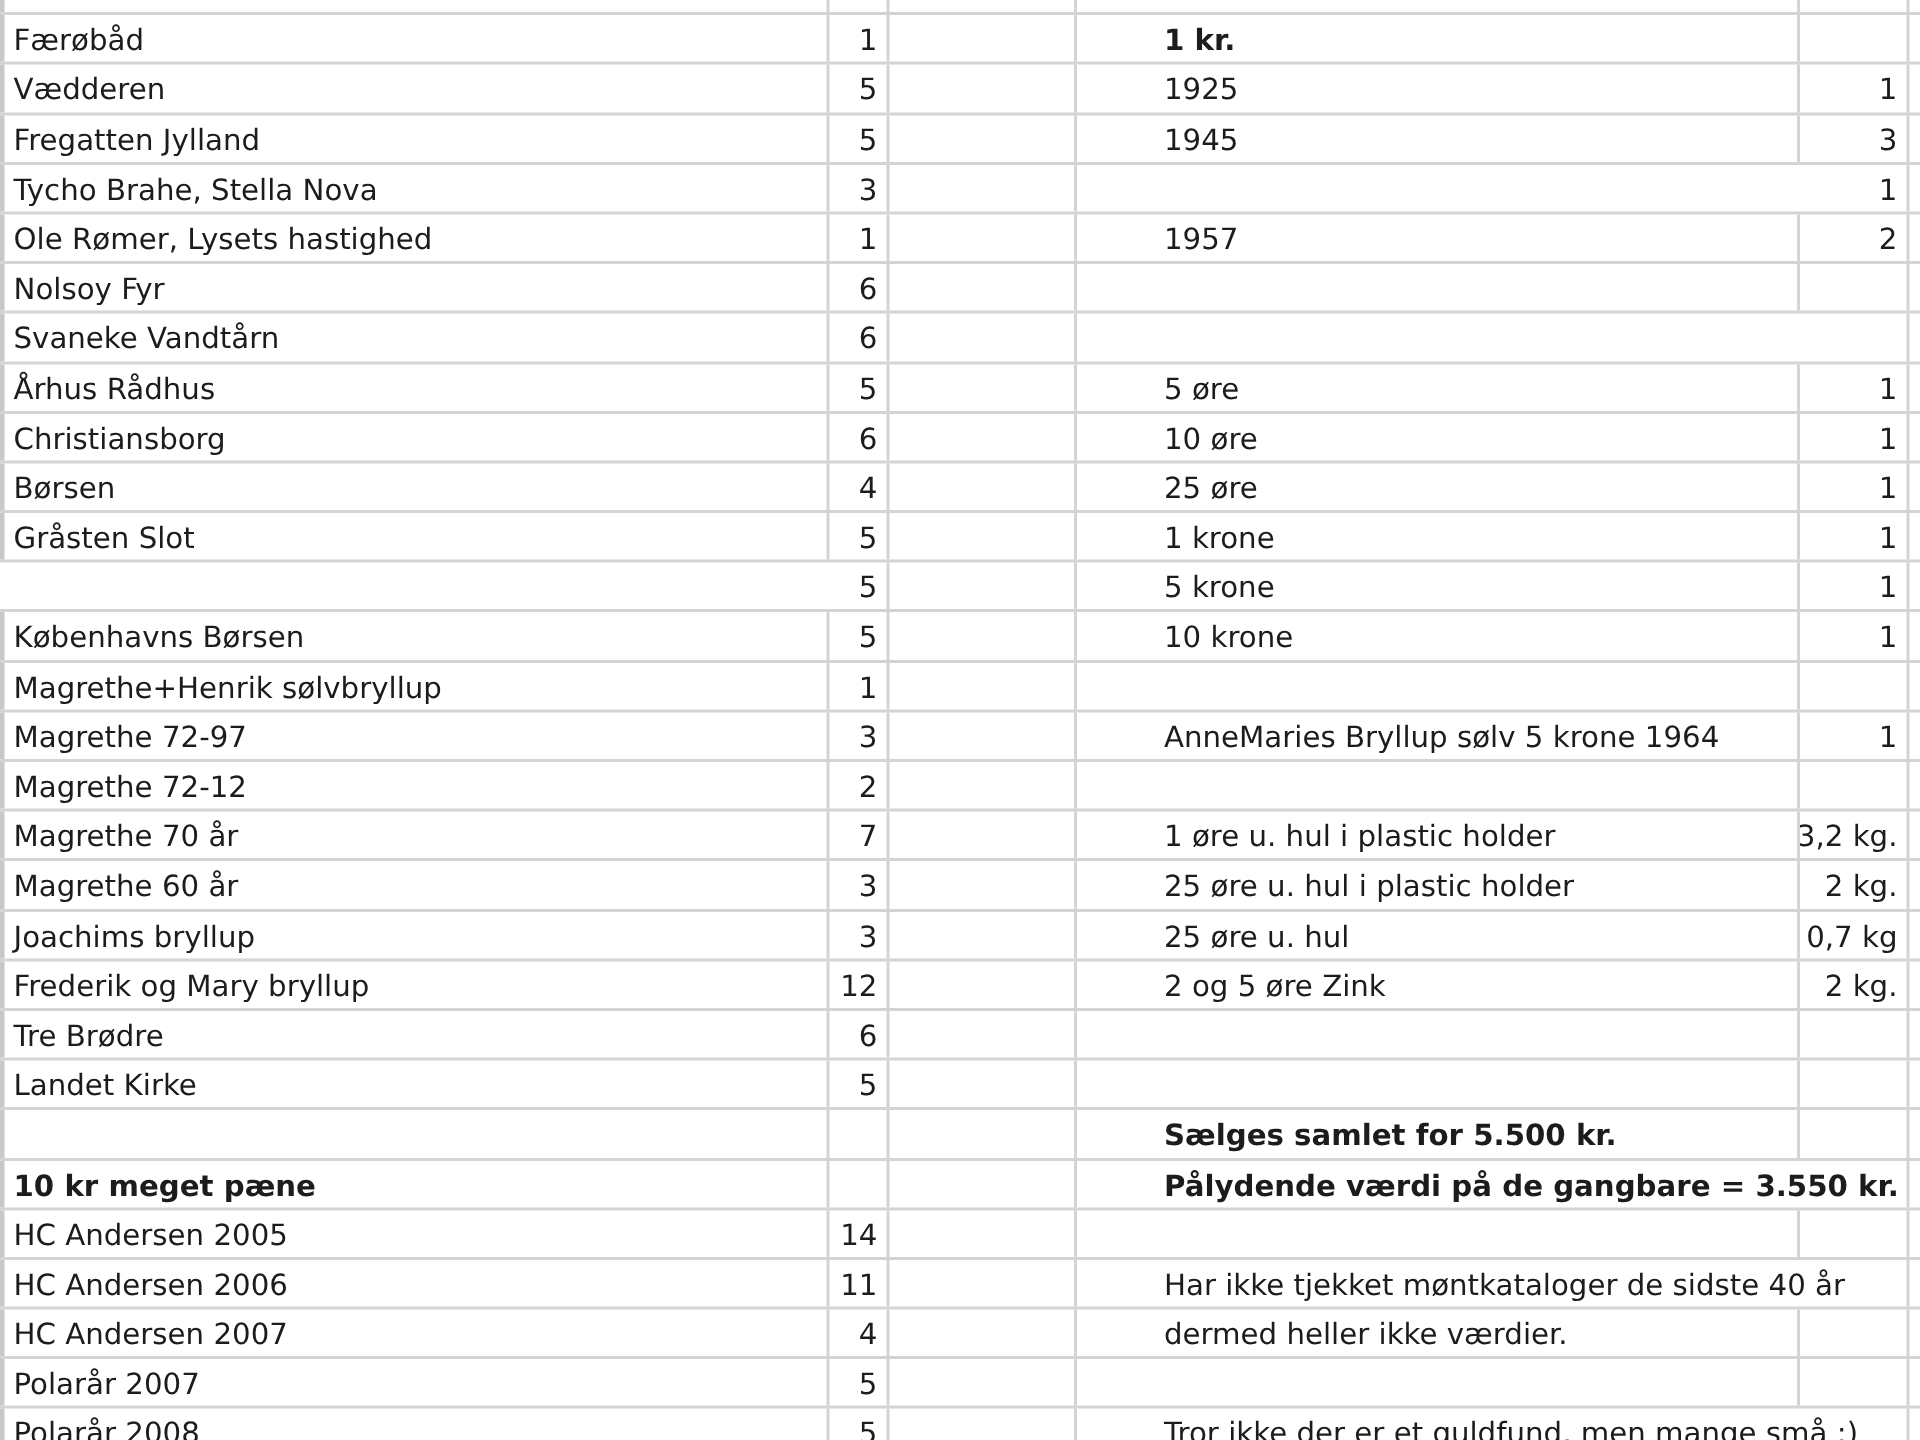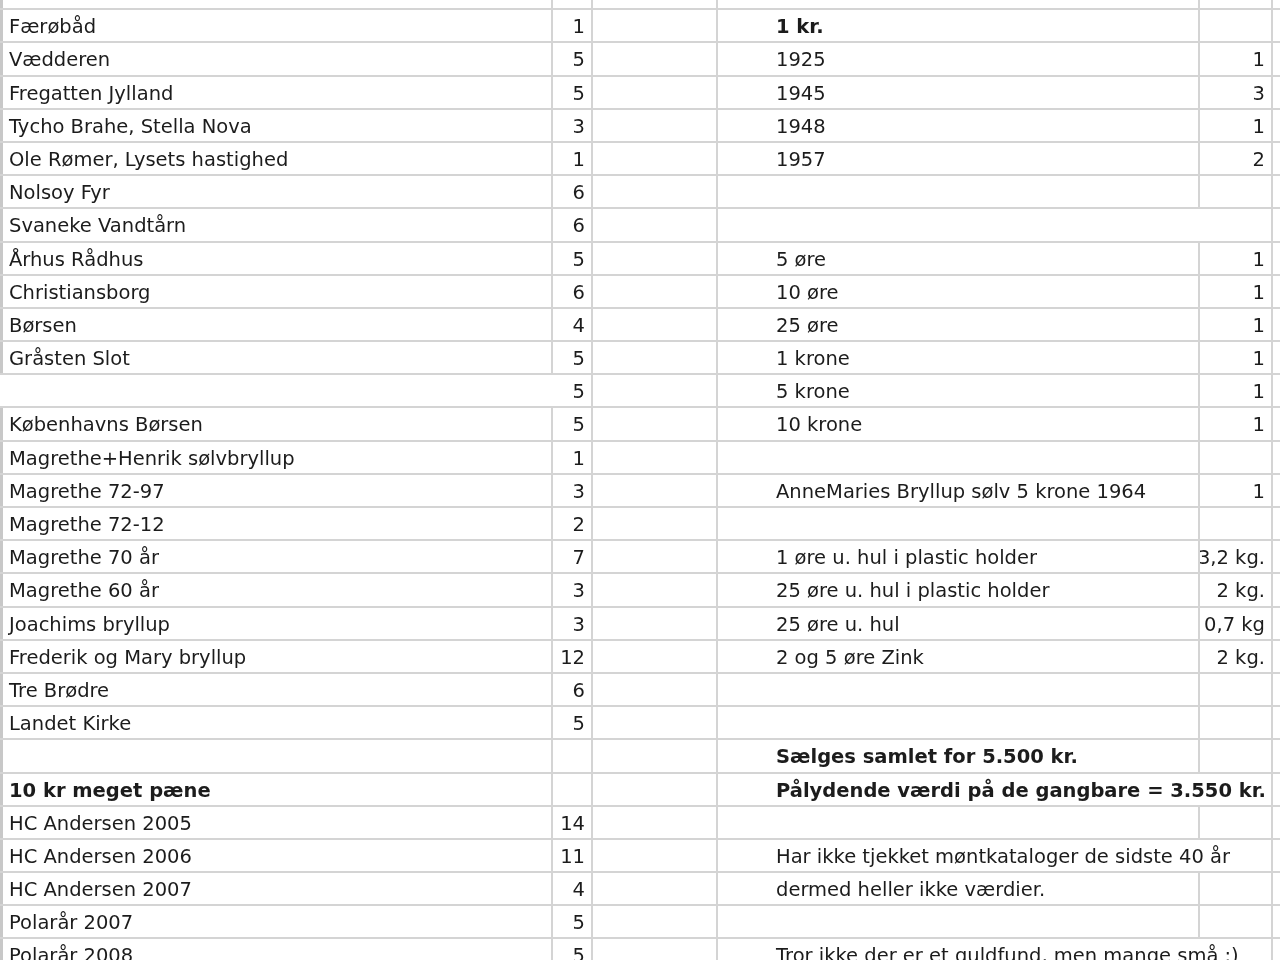--- a/index.html
+++ b/index.html
@@ -52,21 +52,20 @@
       <div class="cell cB">5</div>
       <div class="cell cC"></div>
       <div class="cell cD">1945</div>
       <div class="cell cE">3</div>
       <div class="cell cF"></div>
     </div>
     <div class="row">
       <div class="cell cA">Tycho Brahe, Stella Nova</div>
       <div class="cell cB">3</div>
       <div class="cell cC"></div>
-      <div class="cell cD">1948</div>
       <div class="cell cE">1</div>
       <div class="cell cF"></div>
     </div>
     <div class="row">
       <div class="cell cA">Ole Rømer, Lysets hastighed</div>
       <div class="cell cB">1</div>
       <div class="cell cC"></div>
       <div class="cell cD">1957</div>
       <div class="cell cE">2</div>
       <div class="cell cF"></div>

